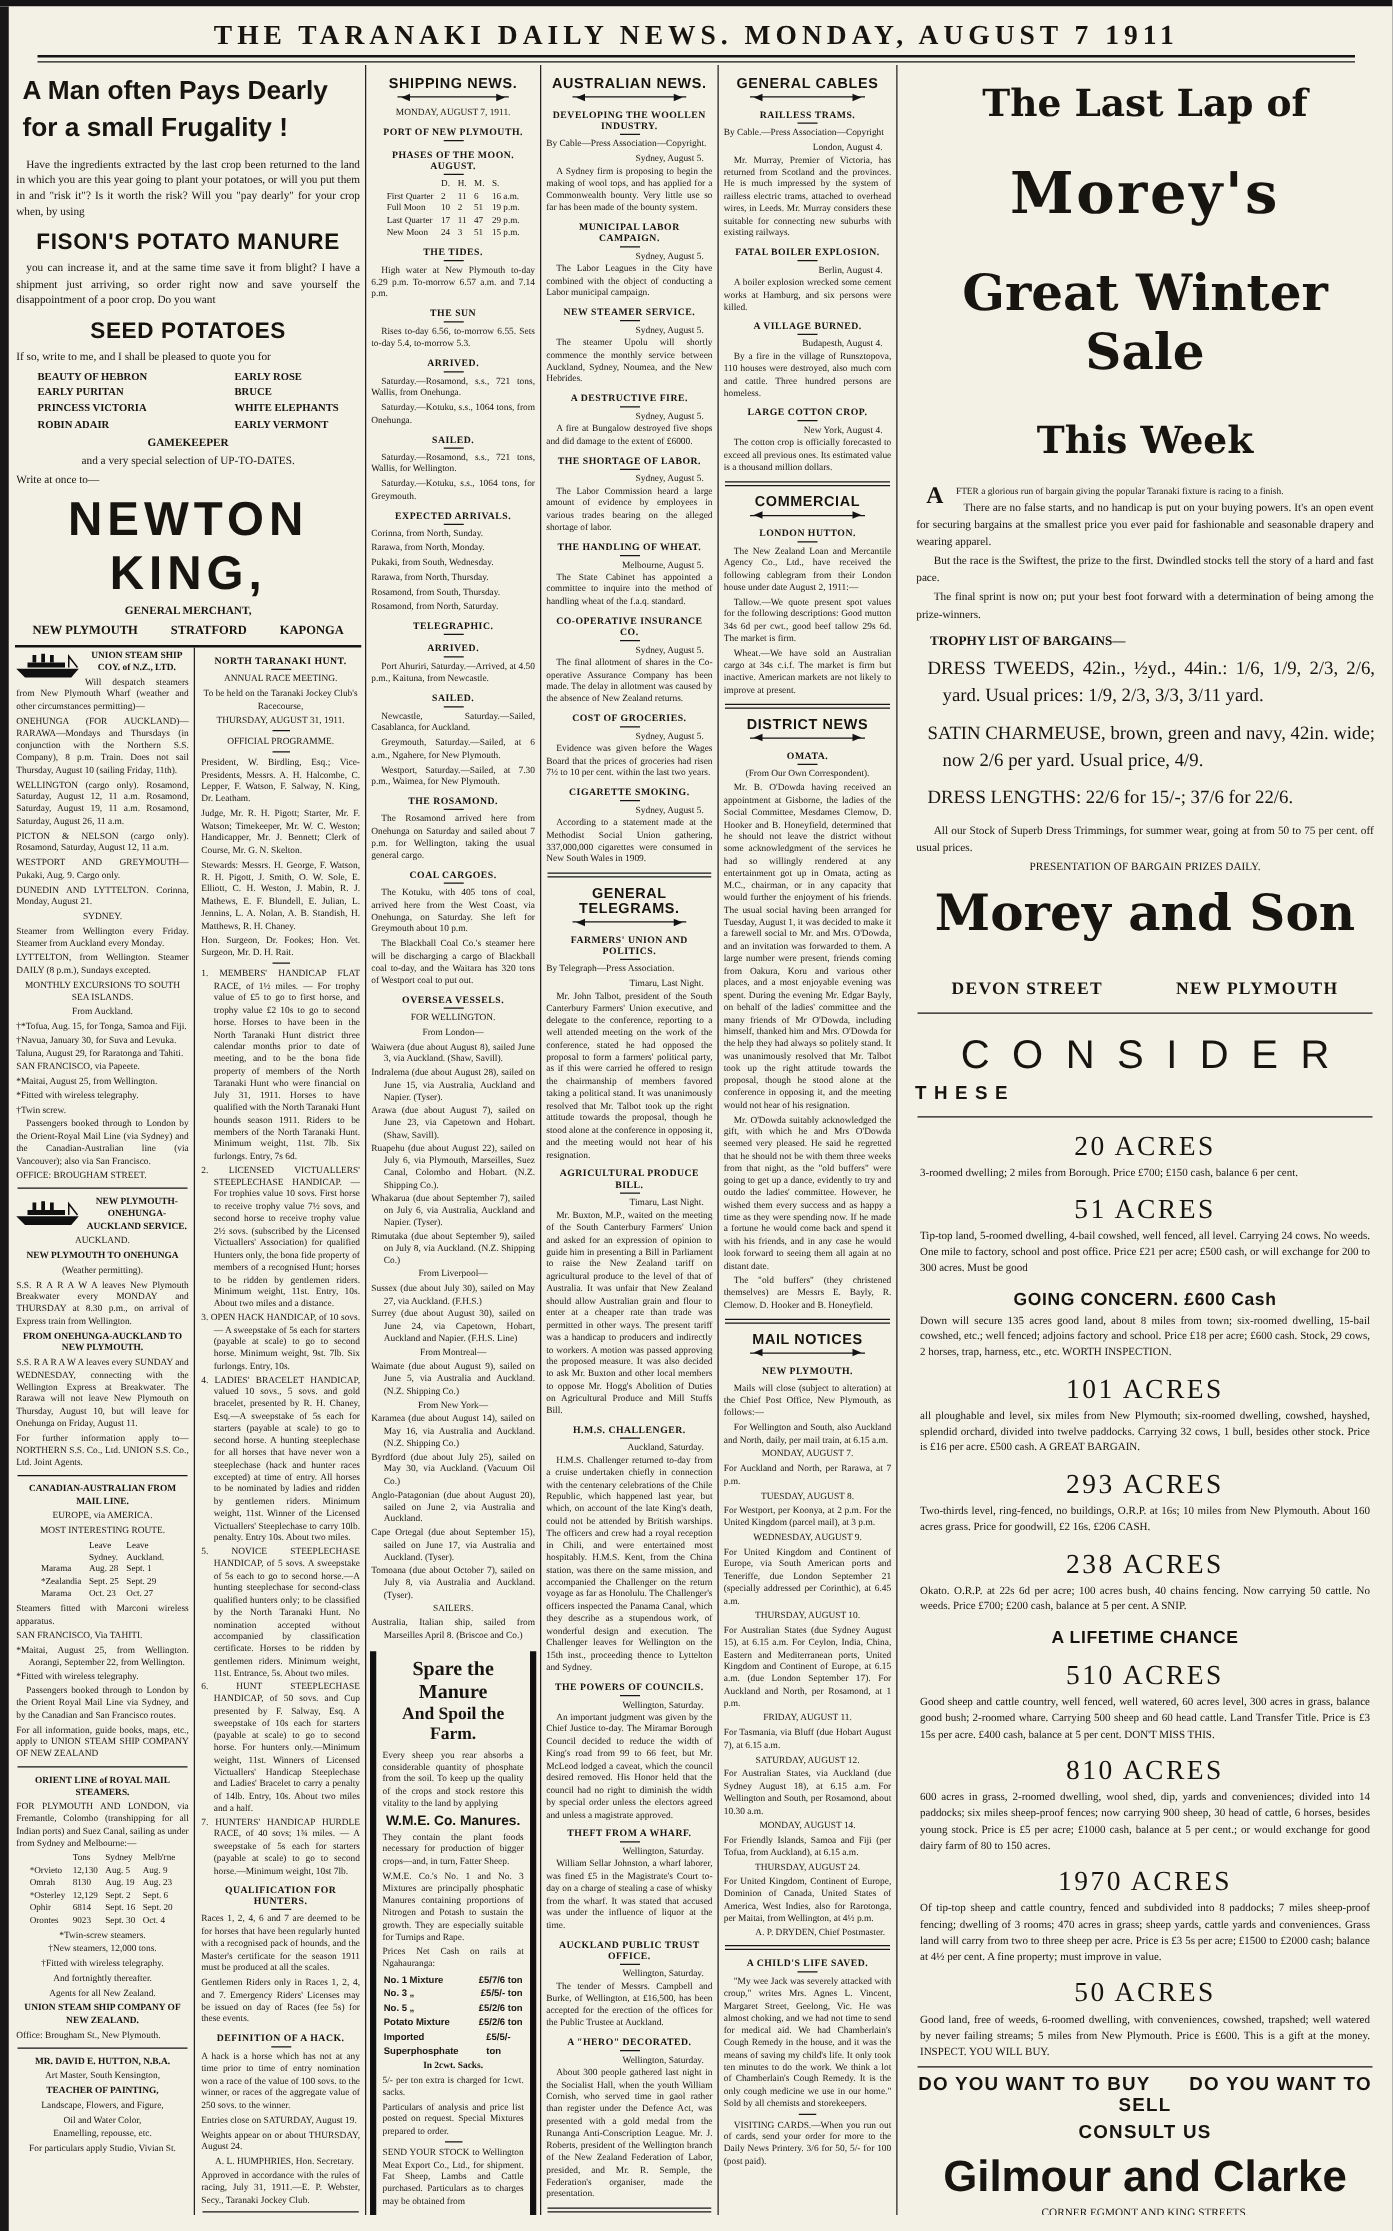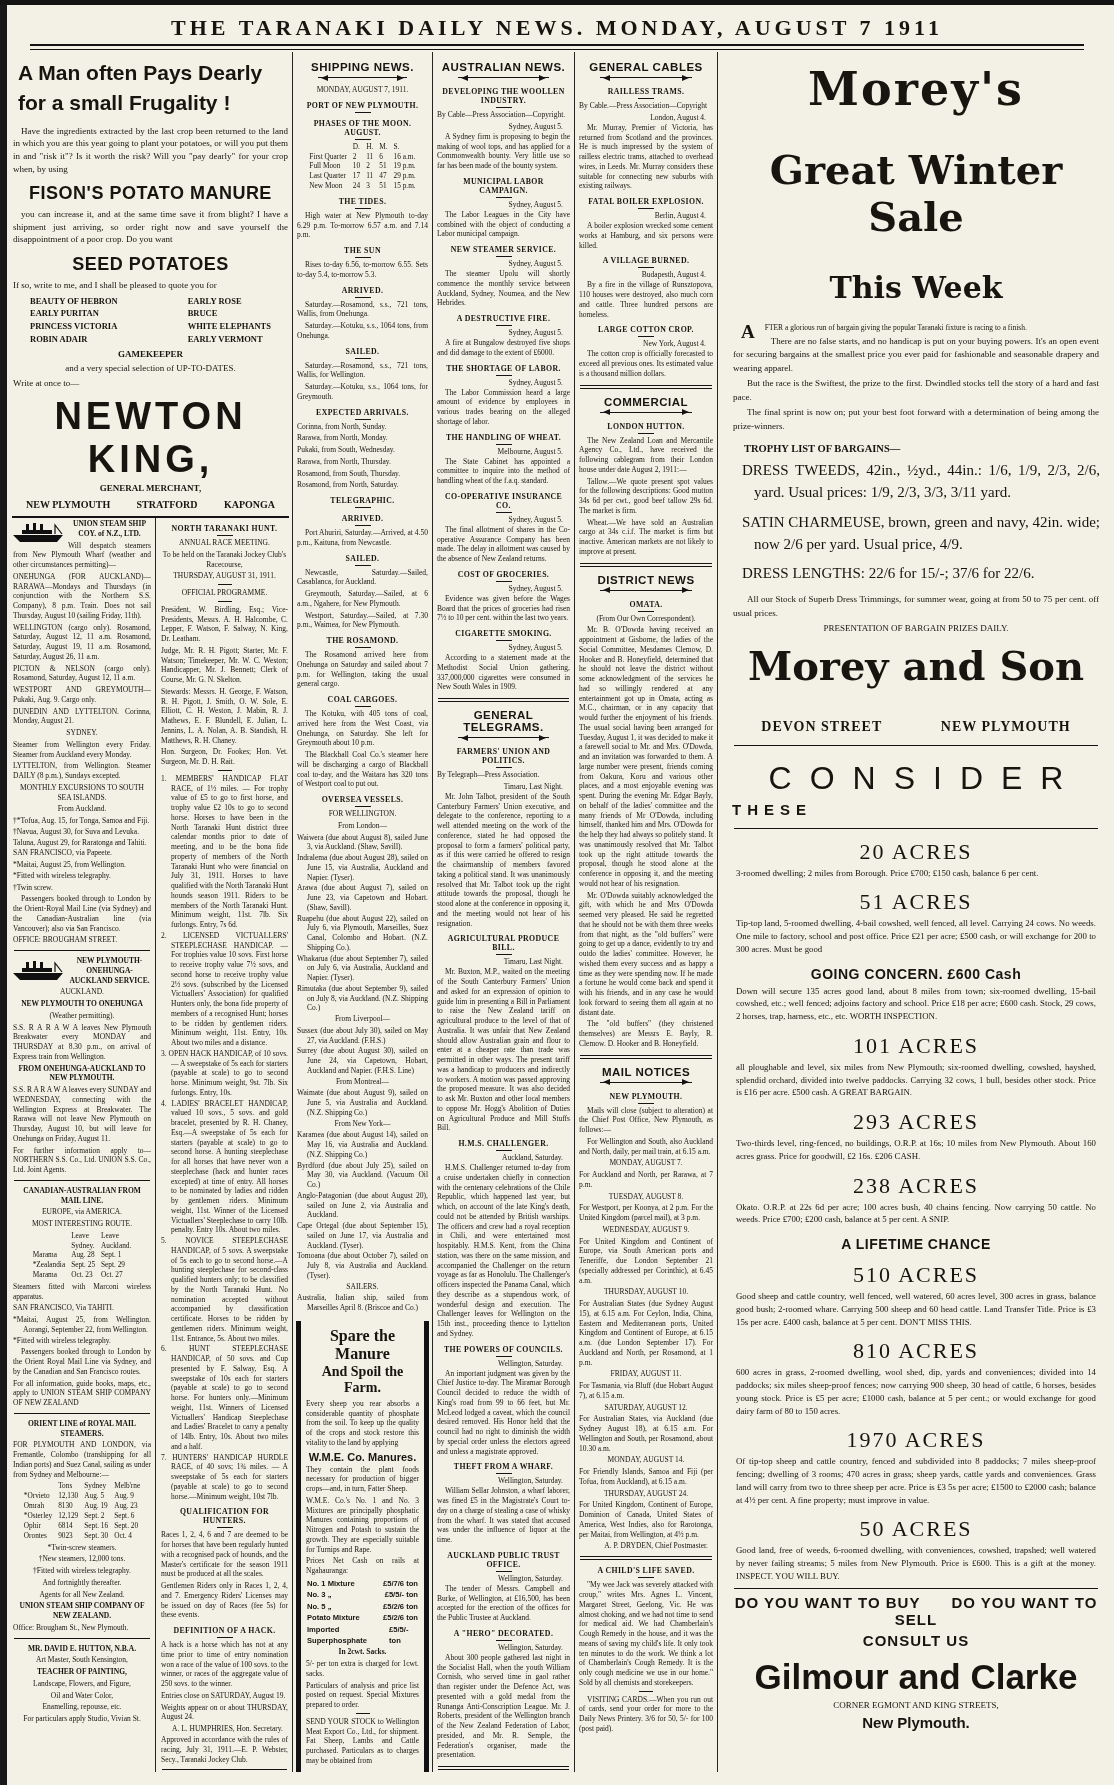--- a/index.html
+++ b/index.html
@@ -129,21 +129,21 @@
             <p class="t-pn">WELLINGTON (cargo only). Rosamond, Saturday, August 12, 11 a.m. Rosamond, Saturday, August 19, 11 a.m. Rosamond, Saturday, August 26, 11 a.m.</p>
             <p class="t-pn">PICTON &amp; NELSON (cargo only). Rosamond, Saturday, August 12, 11 a.m.</p>
             <p class="t-pn">WESTPORT AND GREYMOUTH— Pukaki, Aug. 9. Cargo only.</p>
             <p class="t-pn">DUNEDIN AND LYTTELTON. Corinna, Monday, August 21.</p>
             <div class="t-c">SYDNEY.</div>
             <p class="t-pn">Steamer from Wellington every Friday. Steamer from Auckland every Monday.</p>
             <p class="t-pn">LYTTELTON, from Wellington. Steamer DAILY (8 p.m.), Sundays excepted.</p>
             <div class="t-c">MONTHLY EXCURSIONS TO SOUTH SEA ISLANDS.</div>
             <div class="t-c">From Auckland.</div>
             <p class="t-hang">†*Tofua, Aug. 15, for Tonga, Samoa and Fiji.</p>
-            <p class="t-hang">†Navua, August 30, for Suva and Levuka.</p>
+            <p class="t-hang">†Navua, January 30, for Suva and Levuka.</p>
             <p class="t-hang">Taluna, August 29, for Raratonga and Tahiti.</p>
             <p class="t-pn">SAN FRANCISCO, via Papeete.</p>
             <p class="t-hang">*Maitai, August 25, from Wellington.</p>
             <p class="t-pn">*Fitted with wireless telegraphy.</p>
             <p class="t-pn">†Twin screw.</p>
             <p class="t-p">Passengers booked through to London by the Orient-Royal Mail Line (via Sydney) and the Canadian-Australian line (via Vancouver); also via San Francisco.</p>
             <p class="t-pn">OFFICE: BROUGHAM STREET.</p>
             <div class="t-hr"></div>
             <div class="t-ship"><svg width="52" height="22" viewBox="0 0 52 22">
                 <path fill="#101010" d="M1 14h50l-6 7H8z"></path>
@@ -536,20 +536,21 @@
         <div class="t-c">THURSDAY, AUGUST 24.</div>
         <p class="t-pn">For United Kingdom, Continent of Europe, Dominion of Canada, United States of America, West Indies, also for Rarotonga, per Maitai, from Wellington, at 4½ p.m.</p>
         <div class="t-sig">A. P. DRYDEN, Chief Postmaster.</div>
         <div class="t-hrd"></div>
         <div class="t-hs">A CHILD'S LIFE SAVED.</div>
         <p class="t-p">"My wee Jack was severely attacked with croup," writes Mrs. Agnes L. Vincent, Margaret Street, Geelong, Vic. He was almost choking, and we had not time to send for medical aid. We had Chamberlain's Cough Remedy in the house, and it was the means of saving my child's life. It only took ten minutes to do the work. We think a lot of Chamberlain's Cough Remedy. It is the only cough medicine we use in our home." Sold by all chemists and storekeepers.</p>
         <div class="t-dash"></div>
         <p class="t-p">VISITING CARDS.—When you run out of cards, send your order for more to the Daily News Printery. 3/6 for 50, 5/- for 100 (post paid).</p>
       </div>
     <div class="col col5">
+        <div class="t-display s-d1">The Last Lap of</div>
         <div class="t-display s-d2">Morey's</div>
         <div class="t-display s-d3">Great Winter Sale</div>
         <div class="t-display s-d4">This Week</div>
         <p class="t-p s-drop">AFTER a glorious run of bargain giving the popular Taranaki fixture is racing to a finish.</p>
         <p class="t-p s-lg">There are no false starts, and no handicap is put on your buying powers. It's an open event for securing bargains at the smallest price you ever paid for fashionable and seasonable drapery and wearing apparel.</p>
         <p class="t-p s-lg">But the race is the Swiftest, the prize to the first. Dwindled stocks tell the story of a hard and fast pace.</p>
         <p class="t-p s-lg">The final sprint is now on; put your best foot forward with a determination of being among the prize-winners.</p>
         <div class="t-trophy">TROPHY LIST OF BARGAINS—</div>
         <div class="t-list">DRESS TWEEDS, 42in., ½yd., 44in.: 1/6, 1/9, 2/3, 2/6, yard. Usual prices: 1/9, 2/3, 3/3, 3/11 yard.</div>
         <div class="t-list">SATIN CHARMEUSE, brown, green and navy, 42in. wide; now 2/6 per yard. Usual price, 4/9.</div>

